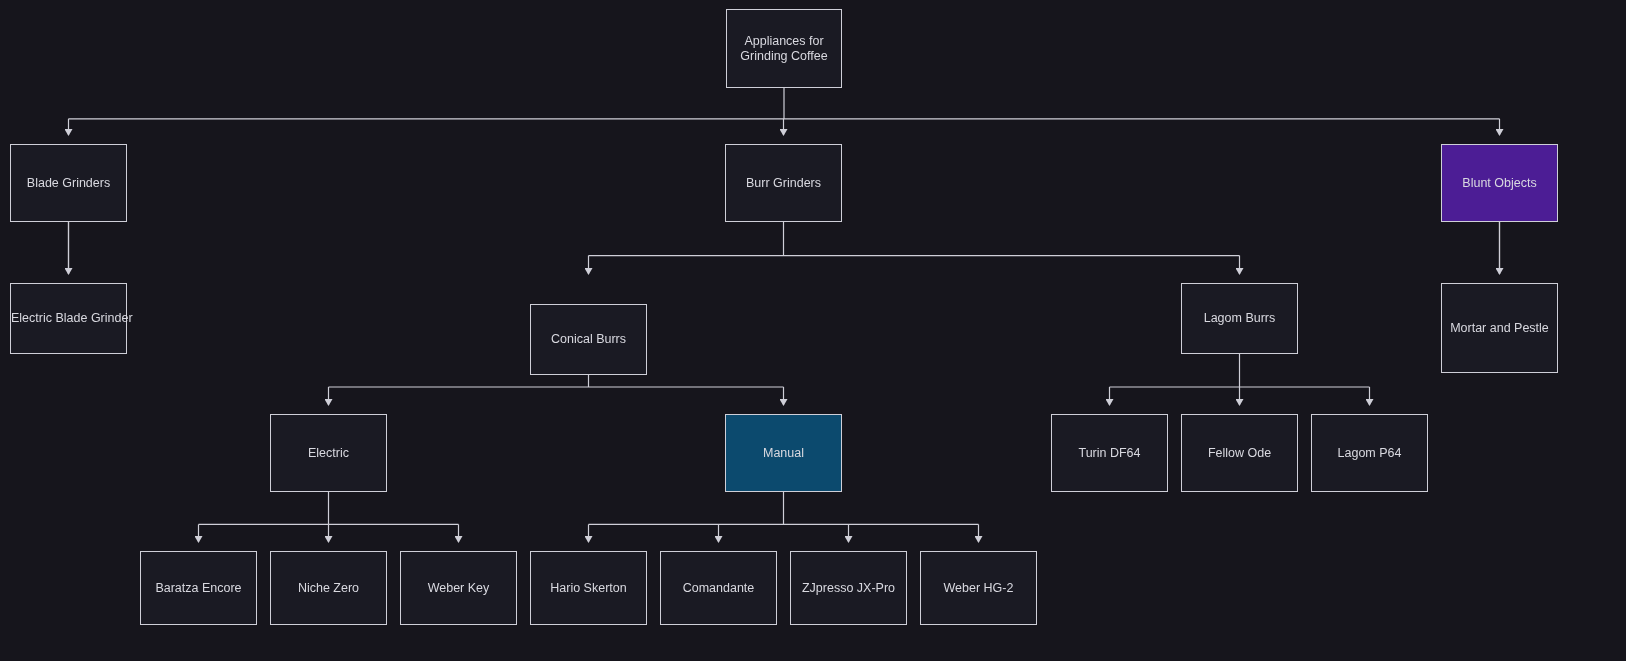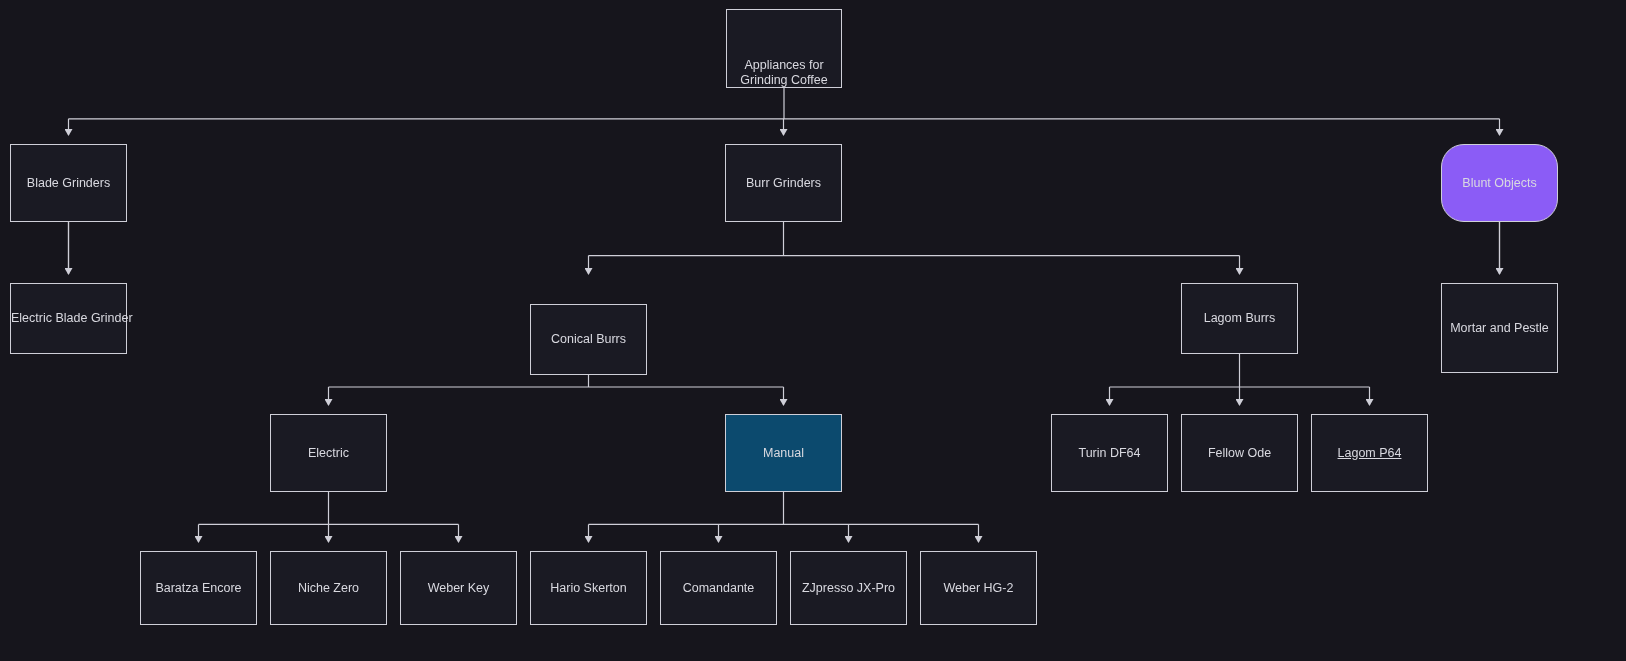--- a/index.html
+++ b/index.html
@@ -37,21 +37,20 @@
     text-align: center;
     white-space: nowrap;
   }
   .node .node-label {
     display: block;
     width: 100%;
     text-align: center;
   }
   .node.two-line {
     white-space: normal;
-    align-items: flex-end;
   }
 </style>
 </head>
 <body>
 
 <div id="diagram-root">
   <svg class="edge-layer" id="edge-layer" viewBox="0 0 1626 661" preserveAspectRatio="none">
       <defs>
         <marker id="arrowhead" markerWidth="8" markerHeight="8" refX="6" refY="4" orient="auto" markerUnits="userSpaceOnUse">
           <path d="M0,0 L7,4 L0,8 z" fill="#cfcfd8"></path>
@@ -88,21 +87,21 @@
   <div id="node-layer">
       <div class="node two-line" style="left: 726px; top: 9px; width: 116px; height: 79px; background: rgb(26, 26, 35); border-color: rgb(207, 207, 216); color: rgb(217, 217, 224);">
         <span class="node-label">Appliances for<br>Grinding Coffee</span>
       </div>
       <div class="node" style="left: 10px; top: 144px; width: 117px; height: 78px; background: rgb(26, 26, 35); border-color: rgb(207, 207, 216); color: rgb(217, 217, 224);">
         <span class="node-label">Blade Grinders</span>
       </div>
       <div class="node" style="left: 725px; top: 144px; width: 117px; height: 78px; background: rgb(26, 26, 35); border-color: rgb(207, 207, 216); color: rgb(217, 217, 224);">
         <span class="node-label">Burr Grinders</span>
       </div>
-      <div class="node" style="left: 1441px; top: 144px; width: 117px; height: 78px; background: #8b5cf6; border-color: rgb(207, 207, 216); color: rgb(217, 217, 224); border-radius: 23px;">
+      <div class="node" style="left: 1441px; top: 144px; width: 117px; height: 78px; background: #4c1d95; border-color: rgb(207, 207, 216); color: rgb(217, 217, 224);">
         <span class="node-label">Blunt Objects</span>
       </div>
       <div class="node" style="left: 10px; top: 283px; width: 117px; height: 71px; background: rgb(26, 26, 35); border-color: rgb(207, 207, 216); color: rgb(217, 217, 224);">
         <span class="node-label">Electric Blade Grinder</span>
       </div>
       <div class="node" style="left: 530px; top: 283px; width: 117px; height: 71px; background: rgb(26, 26, 35); border-color: rgb(207, 207, 216); color: rgb(217, 217, 224); margin-top: 21px;">
         <span class="node-label">Conical Burrs</span>
       </div>
       <div class="node" style="left: 1181px; top: 283px; width: 117px; height: 71px; background: rgb(26, 26, 35); border-color: rgb(207, 207, 216); color: rgb(217, 217, 224);">
         <span class="node-label">Lagom Burrs</span>
@@ -115,21 +114,21 @@
       </div>
       <div class="node" style="left: 725px; top: 414px; width: 117px; height: 78px; background: #0c4a6e; border-color: rgb(207, 207, 216); color: rgb(217, 217, 224);">
         <span class="node-label">Manual</span>
       </div>
       <div class="node" style="left: 1051px; top: 414px; width: 117px; height: 78px; background: rgb(26, 26, 35); border-color: rgb(207, 207, 216); color: rgb(217, 217, 224);">
         <span class="node-label">Turin DF64</span>
       </div>
       <div class="node" style="left: 1181px; top: 414px; width: 117px; height: 78px; background: rgb(26, 26, 35); border-color: rgb(207, 207, 216); color: rgb(217, 217, 224);">
         <span class="node-label">Fellow Ode</span>
       </div>
-      <div class="node" style="left: 1311px; top: 414px; width: 117px; height: 78px; background: rgb(26, 26, 35); border-color: rgb(207, 207, 216); color: rgb(217, 217, 224); text-decoration: underline;">
+      <div class="node" style="left: 1311px; top: 414px; width: 117px; height: 78px; background: rgb(26, 26, 35); border-color: rgb(207, 207, 216); color: rgb(217, 217, 224);">
         <span class="node-label">Lagom P64</span>
       </div>
       <div class="node" style="left: 140px; top: 551px; width: 117px; height: 74px; background: rgb(26, 26, 35); border-color: rgb(207, 207, 216); color: rgb(217, 217, 224);">
         <span class="node-label">Baratza Encore</span>
       </div>
       <div class="node" style="left: 270px; top: 551px; width: 117px; height: 74px; background: rgb(26, 26, 35); border-color: rgb(207, 207, 216); color: rgb(217, 217, 224);">
         <span class="node-label">Niche Zero</span>
       </div>
       <div class="node" style="left: 400px; top: 551px; width: 117px; height: 74px; background: rgb(26, 26, 35); border-color: rgb(207, 207, 216); color: rgb(217, 217, 224);">
         <span class="node-label">Weber Key</span>

